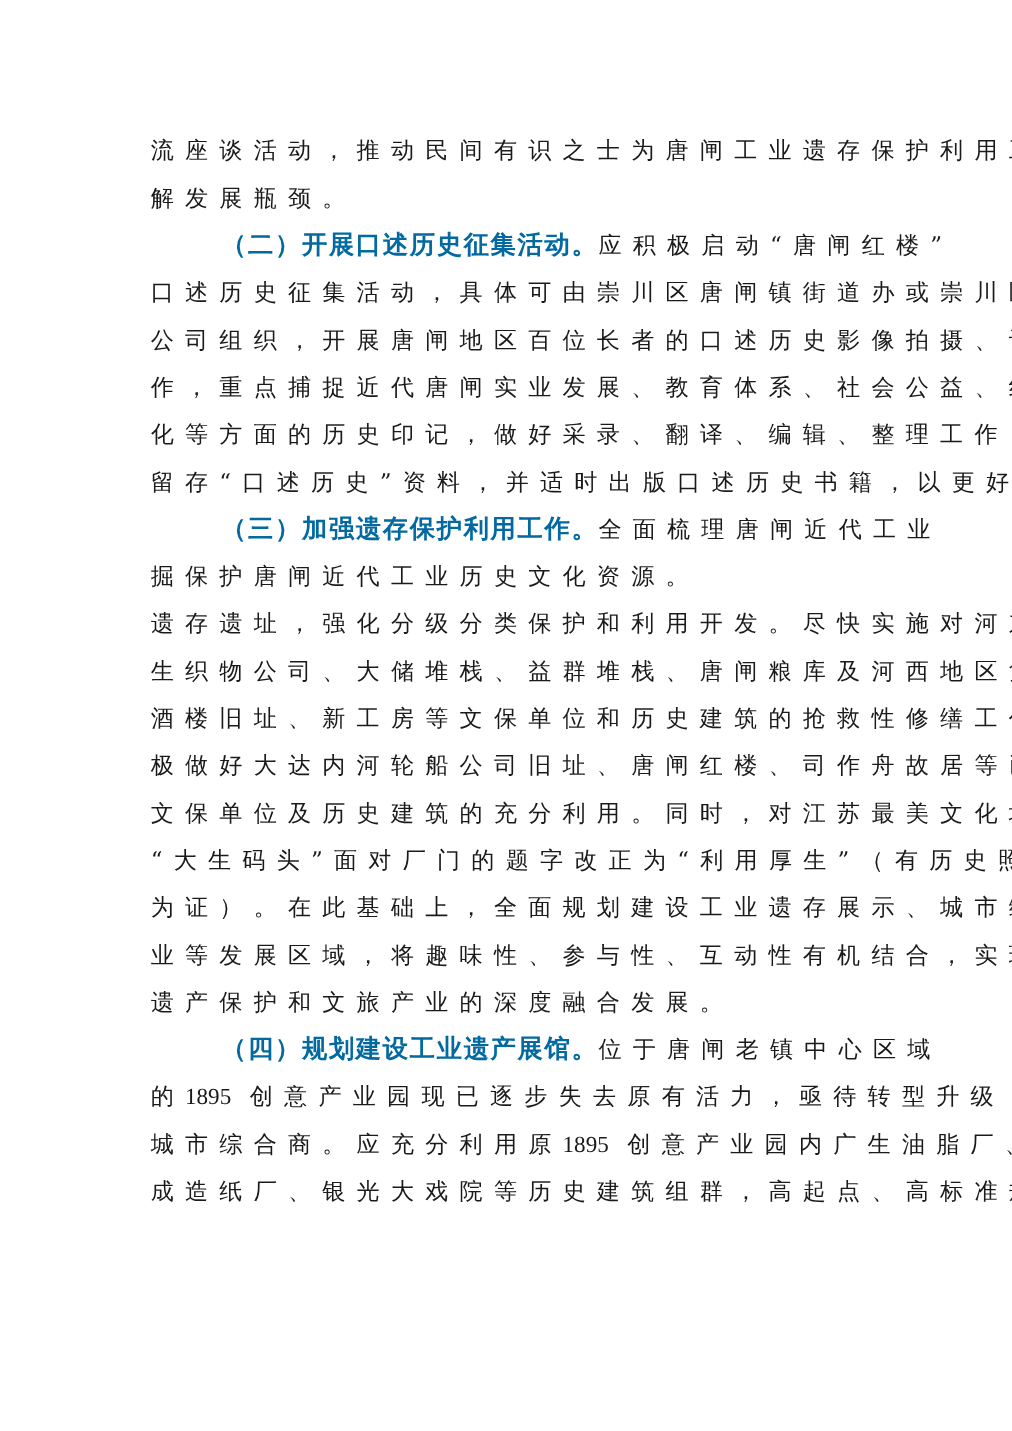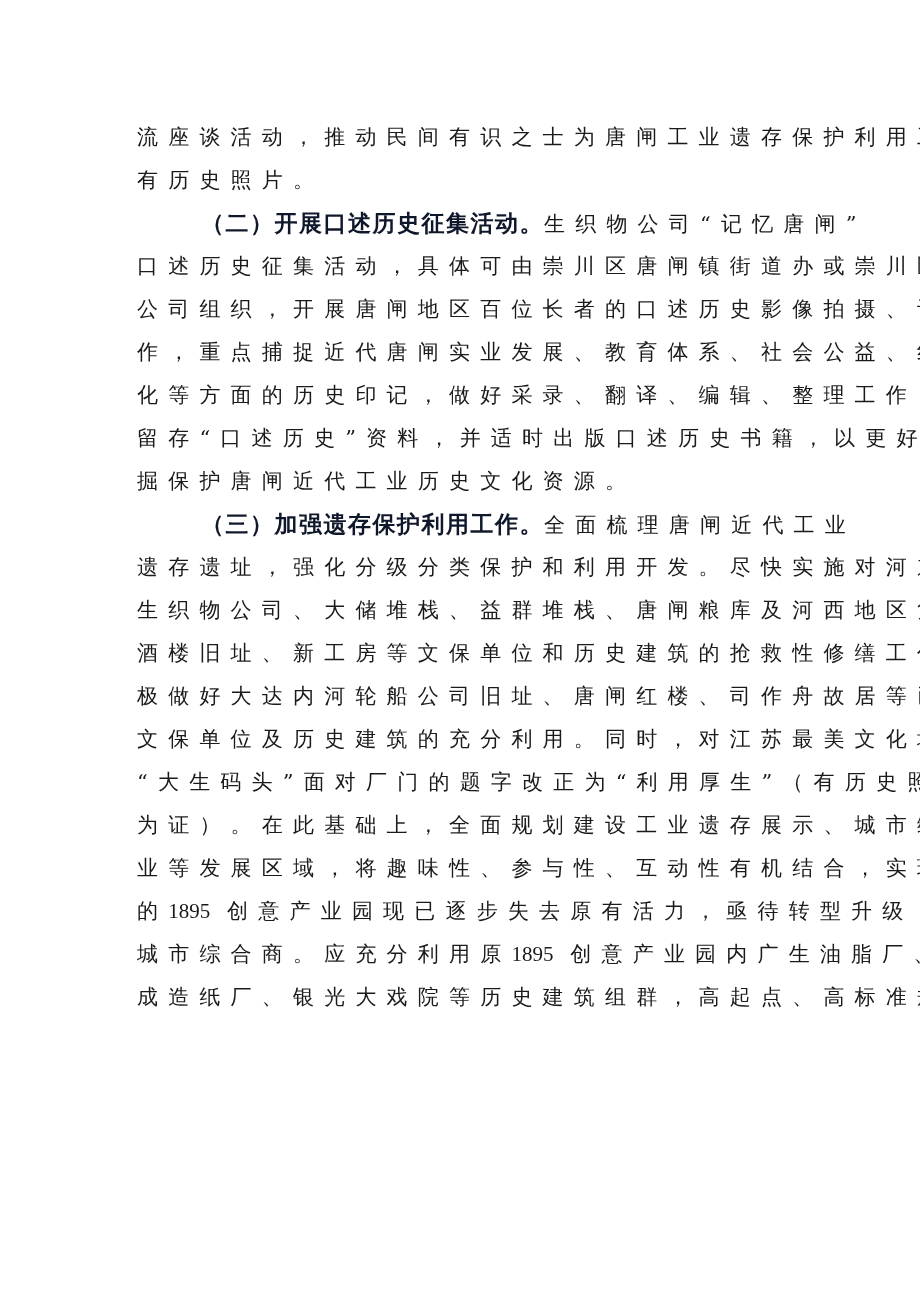--- a/index.html
+++ b/index.html
@@ -29,58 +29,62 @@
       white-space: nowrap;
     }
     .indent {
       padding-left: 64px;
     }
     .heading {
       font-family: "DejaVu Sans", "Liberation Sans", sans-serif;
       font-weight: bold;
       font-size: 23px;
       letter-spacing: 1.5px;
-      color: #0f172a;
+      color: #0369a1;
     }
     .num {
       font-family: "Liberation Serif", "DejaVu Serif", serif;
       font-weight: normal;
       letter-spacing: 0;
     }
   </style>
 </head>
 <body>
 
 <div class="page">
 
   <div class="line">流座谈活动，推动民间有识之士为唐闸工业遗存保护利用工作贡</div>
-  <div class="line">有历史照片。</div>
+  <div class="line">解发展瓶颈。</div>
 
   <div class="line indent">
-    <span class="heading">（二）开展口述历史征集活动。</span><span>生织物公司“记忆唐闸”</span>
+    <span class="heading">（二）开展口述历史征集活动。</span><span>应积极启动“唐闸红楼”</span>
   </div>
   <div class="line">口述历史征集活动，具体可由崇川区唐闸镇街道办或崇川区文旅</div>
   <div class="line">公司组织，开展唐闸地区百位长者的口述历史影像拍摄、记录工</div>
   <div class="line">作，重点捕捉近代唐闸实业发展、教育体系、社会公益、红色文</div>
   <div class="line">化等方面的历史印记，做好采录、翻译、编辑、整理工作，分类</div>
   <div class="line">留存“口述历史”资料，并适时出版口述历史书籍，以更好地挖</div>
-  <div class="line">掘保护唐闸近代工业历史文化资源。</div>
-
   <div class="line indent">
     <span class="heading">（三）加强遗存保护利用工作。</span><span>全面梳理唐闸近代工业</span>
   </div>
+
+  <div class="line">掘保护唐闸近代工业历史文化资源。</div>
   <div class="line">遗存遗址，强化分级分类保护和利用开发。尽快实施对河东街大</div>
   <div class="line">生织物公司、大储堆栈、益群堆栈、唐闸粮库及河西地区复兴春</div>
   <div class="line">酒楼旧址、新工房等文保单位和历史建筑的抢救性修缮工作，积</div>
   <div class="line">极做好大达内河轮船公司旧址、唐闸红楼、司作舟故居等已修缮</div>
   <div class="line">文保单位及历史建筑的充分利用。同时，对江苏最美文化地标</div>
   <div class="line">“大生码头”面对厂门的题字改正为“利用厚生”（有历史照片</div>
   <div class="line">为证）。在此基础上，全面规划建设工业遗存展示、城市综合商</div>
   <div class="line">业等发展区域，将趣味性、参与性、互动性有机结合，实现工业</div>
+  <div class="line">遗产保护和文旅产业的深度融合发展。</div>
 
+  <div class="line indent">
+    <span class="heading">（四）规划建设工业遗产展馆。</span><span>位于唐闸老镇中心区域</span>
+  </div>
   <div class="line">
     <span>的</span><span class="num">1895</span>&nbsp;<span>创意产业园现已逐步失去原有活力，亟待转型升级，破</span>
   </div>
   <div class="line">
     <span>城市综合商。应充分利用原</span><span class="num">1895</span>&nbsp;<span>创意产业园内广生油脂厂、通</span>
   </div>
   <div class="line">成造纸厂、银光大戏院等历史建筑组群，高起点、高标准规划建</div>
 
 </div>
 

